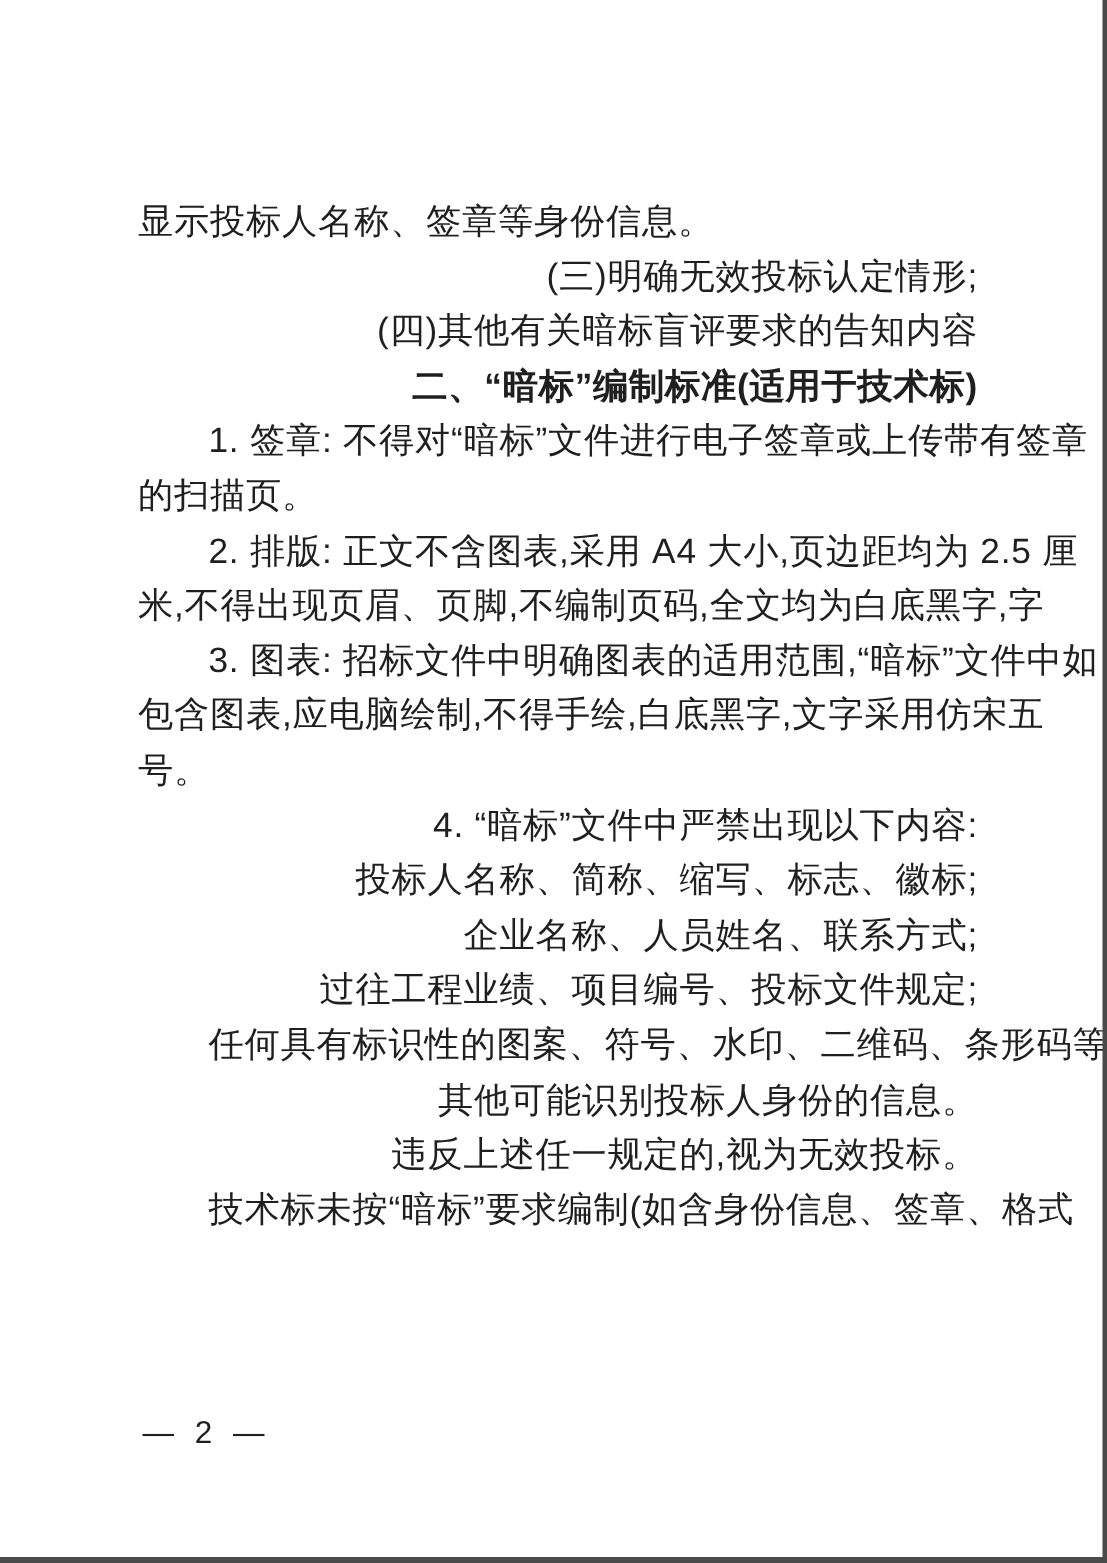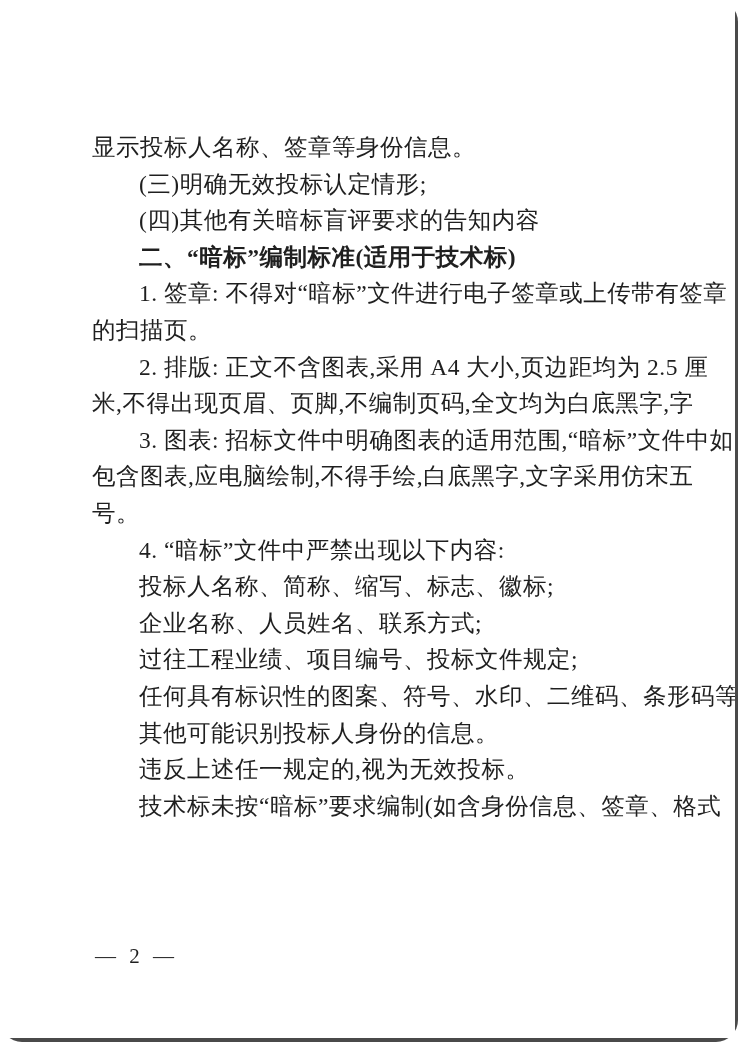--- a/index.html
+++ b/index.html
@@ -6,23 +6,22 @@
     margin: 0;
     padding: 0;
     background: #ffffff;
   }
   .page {
     position: relative;
     width: 738px;
     height: 1042px;
     background: var(--page-bg, #ffffff);
     overflow: hidden;
-    font-family: Liberation Serif, serif;
+    font-family: Liberation Sans, sans-serif;
     color: var(--text-color, #1f1f1f);
-    border-radius: 22px;
   }
   .scan-edge-right {
     position: absolute;
     top: 0;
     right: 0;
     width: 3px;
     height: 100%;
     background: var(--edge-color, #4a4a4a);
   }
   .scan-edge-bottom {
@@ -43,20 +42,21 @@
     display: block;
     height: 36.6px;
     line-height: 36.6px;
     font-size: 23.5px;
     letter-spacing: 0.5px;
     white-space: nowrap;
     font-weight: 400;
   }
   .line.indent {
     padding-left: 2em;
+    text-align: right;
   }
   .line.bold {
     font-weight: 700;
   }
   .page-number {
     position: absolute;
     left: 95px;
     top: 944px;
     font-size: 21px;
     letter-spacing: 4px;

